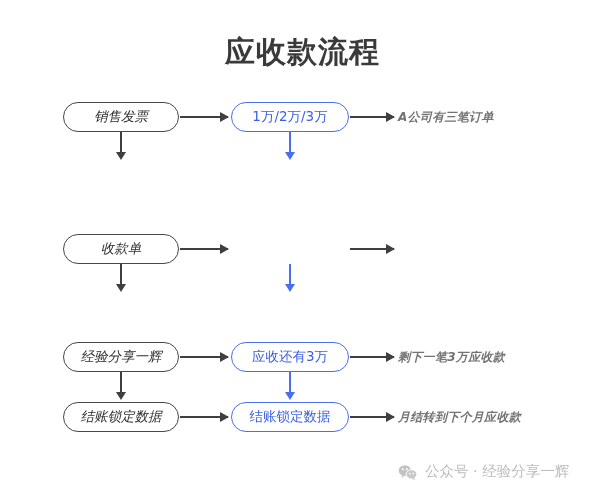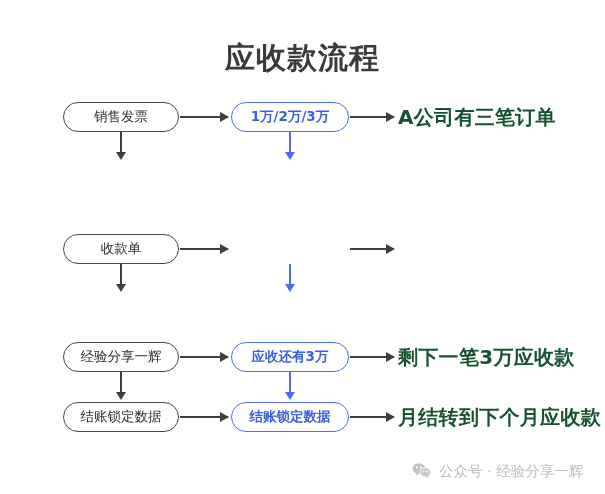--- a/index.html
+++ b/index.html
@@ -13,21 +13,21 @@
     height: 494px;
     position: relative;
     overflow: hidden;
     font-family: "DejaVu Sans", "Liberation Sans", sans-serif;
     -webkit-font-smoothing: antialiased;
   }
 
   
   .title {
     position: absolute;
-    top: 38px;
+    top: 32px;
     left: 0;
     width: 605px;
     text-align: center;
     font-size: 30px;
     font-weight: bold;
     color: #3a3a3a;
     letter-spacing: 1px;
     white-space: nowrap;
   }
 
@@ -62,43 +62,45 @@
     line-height: 1;
     white-space: nowrap;
   }
 
   .node-left {
     left: 63px;
     width: 116px;
     border: 1.6px solid #474747;
     color: #2e2e2e;
     font-weight: 400;
+    font-style: italic;
   }
 
   .node-mid {
     left: 231px;
     width: 118px;
     border: 1.6px solid #4a6ef0;
     color: #3b5fe0;
-    font-weight: bold;
+    font-weight: normal;
   }
 
   
   .note {
     position: absolute;
     left: 398px;
     top: 7px;
     height: 30px;
     display: flex;
     align-items: center;
-    font-size: 20px;
+    font-size: 12px;
     font-weight: bold;
-    color: #14532d;
+    color: #737373;
     white-space: nowrap;
     letter-spacing: .3px;
+    font-style: italic;
   }
 
   
   .h-arrow {
     position: absolute;
     top: 21px;
     height: 2px;
   }
   .h-arrow .line {
     position: absolute;
@@ -152,24 +154,24 @@
   .v-left .line { background: #3f3f3f; }
   .v-mid {
     left: 289px;
     color: #4a6ef0;
   }
   .v-mid .line { background: #4a6ef0; }
 
   
   .footer {
     position: absolute;
-    left: 412px;
+    left: 398px;
     top: 462px;
     display: flex;
-    align-items: flex-start;
+    align-items: flex-end;
     gap: 7px;
     color: #bcbcbc;
     font-size: 14.5px;
     white-space: nowrap;
   }
   .footer .wechat-icon {
     display: block;
     width: 20px;
     height: 17px;
     flex: 0 0 auto;

